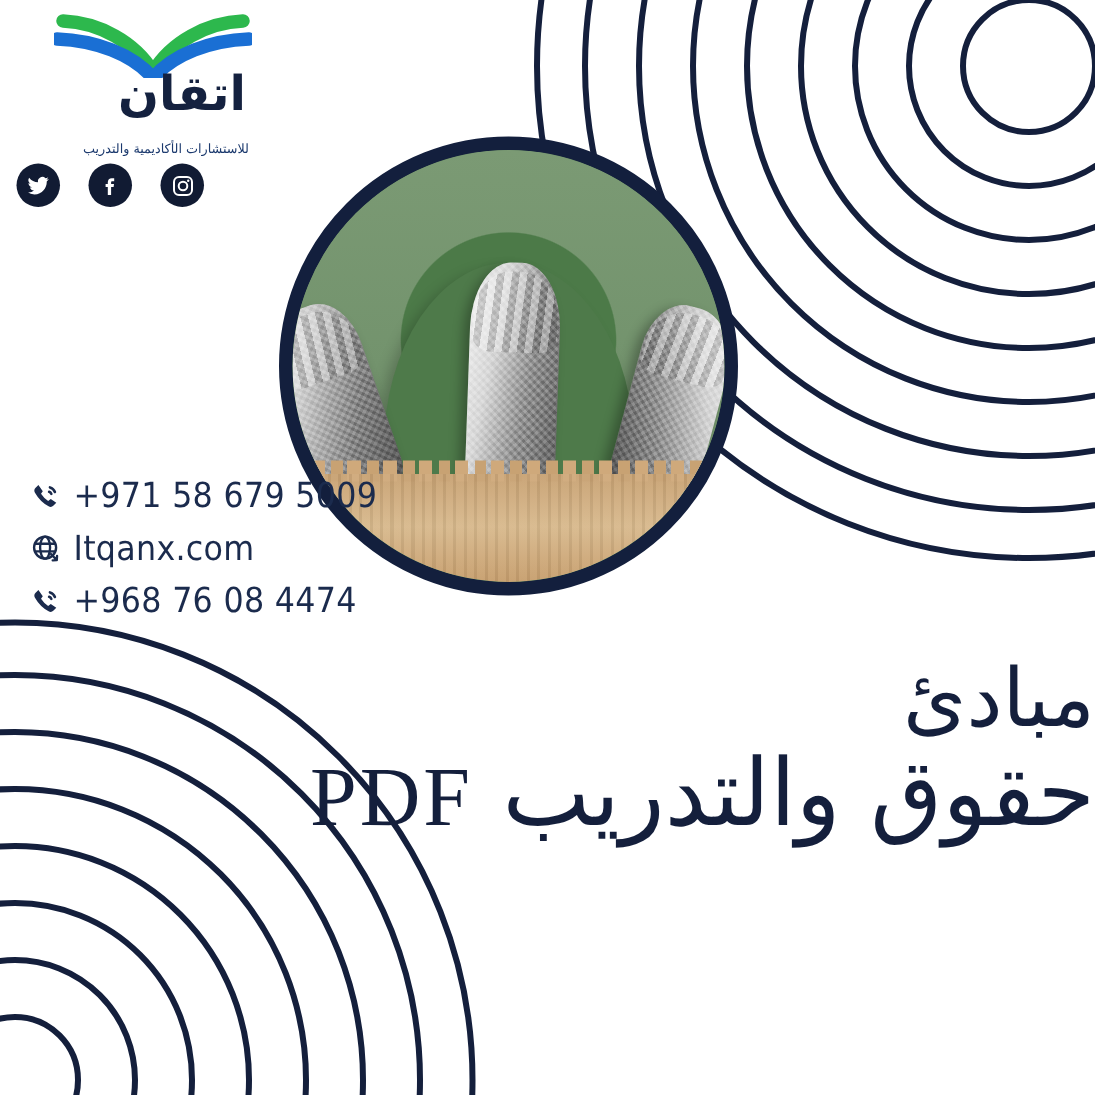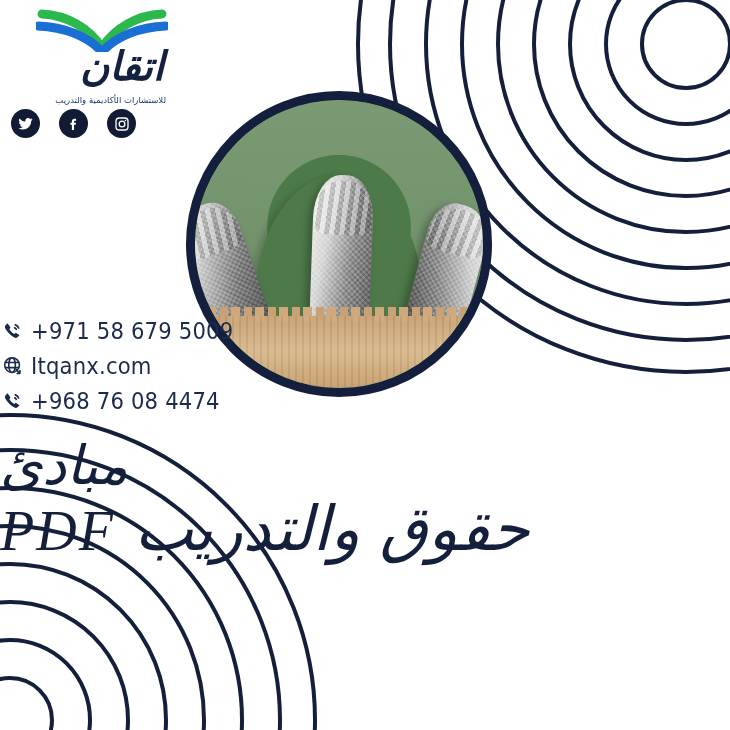--- a/index.html
+++ b/index.html
@@ -33,26 +33,25 @@
 
   #logo-wordmark {
     position:relative;
     width:140px; height:46px;
     margin-top:-4px;
     margin-left:2px;
   }
   #logo-wordmark .wm {
     position:absolute; right:4px; top:-2px;
     font-family:"DejaVu Sans", sans-serif;
-    font-size:40px; font-weight:700;
+    font-size:32px; font-weight:700;
     color:#14213f;
     letter-spacing:-1px;
     line-height:1;
     direction:rtl;
-    font-style:italic;
   }
   #logo-tagline {
     margin-top:1px;
     margin-right:2px;
     font-family:"DejaVu Sans", sans-serif;
     font-size:8.5px;
     font-weight:400;
     color:#1c3a6e;
     direction:rtl;
     text-align:right;
@@ -67,21 +66,21 @@
   }
   .social-btn {
     width:29px; height:29px; border-radius:50%;
     background:#111b33;
     display:flex; align-items:center; justify-content:center;
   }
   .social-btn svg { display:block; }
 
   
   #contact-list {
-    position:absolute; left:0; top:315px;
+    position:absolute; left:18px; top:315px;
     width:250px;
     direction:ltr;
   }
   .contact-row {
     display:flex; align-items:center;
     height:31px;
     margin-bottom:4px;
   }
   .contact-ico {
     width:24px; min-width:24px; height:24px;
@@ -199,23 +198,22 @@
       repeating-linear-gradient(45deg, rgba(255,255,255,.14) 0 2px, rgba(0,0,0,.10) 2px 4px),
       repeating-linear-gradient(-45deg, rgba(255,255,255,.10) 0 2px, rgba(0,0,0,.08) 2px 4px);
     border-radius:inherit;
     mix-blend-mode:overlay;
   }
 
   
   #title-block {
     position:absolute;
     left:0; right:0; top:436px;
-    text-align:left;
+    text-align:right;
     direction:rtl;
-    font-style:italic;
   }
   .title-line {
     font-family:"DejaVu Sans", sans-serif;
     color:#141f3c;
     line-height:1.12;
     white-space:nowrap;
   }
   #title-line-1 { font-size:54px; font-weight:400; letter-spacing:1px; }
   #title-line-2 { font-size:62px; font-weight:400; letter-spacing:1px; margin-top:-2px; }
   #title-line-2 .latin {

